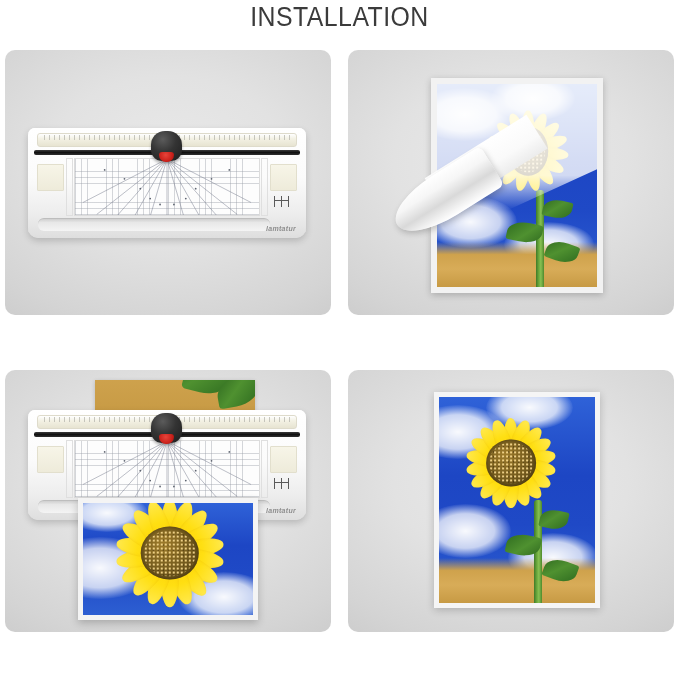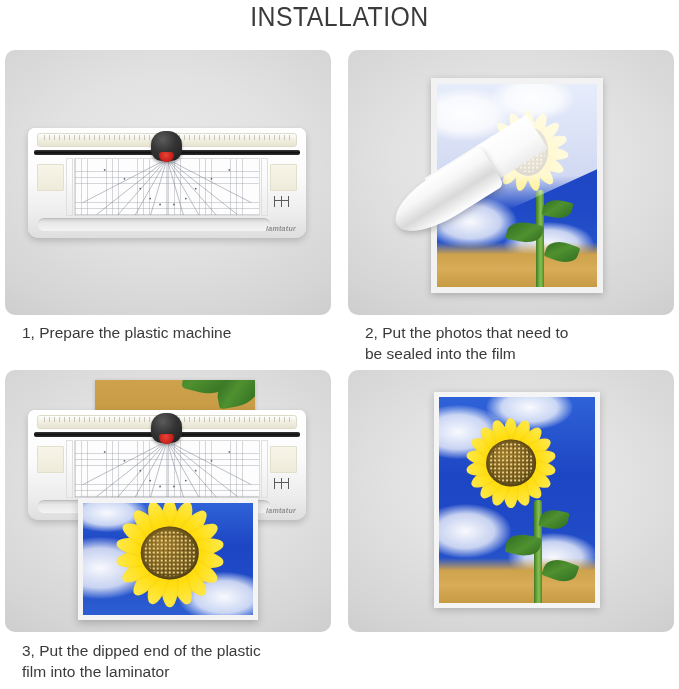--- a/index.html
+++ b/index.html
@@ -383,21 +383,20 @@
               <i class="h1"></i>
               <i class="v2"></i>
               <i class="v3"></i>
               <i class="h2"></i>
           </div>
           <div class="m-slot"></div>
           <div class="m-brand">lamtatur</div>
         </div>
 
       </div>
-      <div class="caption">1, Prepare the plastic machine</div>
     </div>
 
     <div class="step step-2">
       <div class="panel">
 
         <div class="p2-frame">
           <div class="photo p2-photo">
             <div class="sky-cloud" style="left:-14%;top:2%;width:62%;height:26%;"></div>
             <div class="sky-cloud" style="left:34%;top:-4%;width:52%;height:22%;"></div>
             <div class="sky-cloud" style="left:-8%;top:55%;width:58%;height:26%;"></div>
@@ -430,22 +429,20 @@
             <div class="p2-haze"></div>
           </div>
         </div>
 
         <div class="p2-film">
           <div class="sheet"></div>
           <div class="curl"></div>
         </div>
 
       </div>
-      <div class="caption">2, Put the photos that need to
-be sealed into the film</div>
     </div>
 
     <div class="step step-3">
       <div class="panel">
 
         <div class="p3-top-photo">
           <div class="photo inner">
             <div class="field" style="height:100%;"></div>
             <div class="leaf" style="left:56%;top:72%;width:30%;height:18%;transform:rotate(14deg);"></div>
             <div class="leaf" style="left:76%;top:82%;width:26%;height:14%;transform:rotate(-10deg);"></div>
@@ -527,22 +524,20 @@
               <div class="petal" style="width:12%;height:41%;transform:translate(-50%,-100%) rotate(280deg);"></div>
               <div class="petal" style="width:12%;height:41%;transform:translate(-50%,-100%) rotate(300deg);"></div>
               <div class="petal" style="width:12%;height:41%;transform:translate(-50%,-100%) rotate(320deg);"></div>
               <div class="petal" style="width:12%;height:41%;transform:translate(-50%,-100%) rotate(340deg);"></div>
               <div class="core" style="width:40%;height:40%;"></div>
             </div>
           </div>
         </div>
 
       </div>
-      <div class="caption">3, Put the dipped end of the plastic
-film into the laminator</div>
     </div>
 
     <div class="step step-4">
       <div class="panel">
 
         <div class="p4-frame">
           <div class="photo p4-photo">
             <div class="sky-cloud" style="left:-18%;top:4%;width:60%;height:26%;"></div>
             <div class="sky-cloud" style="left:30%;top:-6%;width:56%;height:22%;"></div>
             <div class="sky-cloud" style="left:-12%;top:52%;width:58%;height:26%;"></div>

